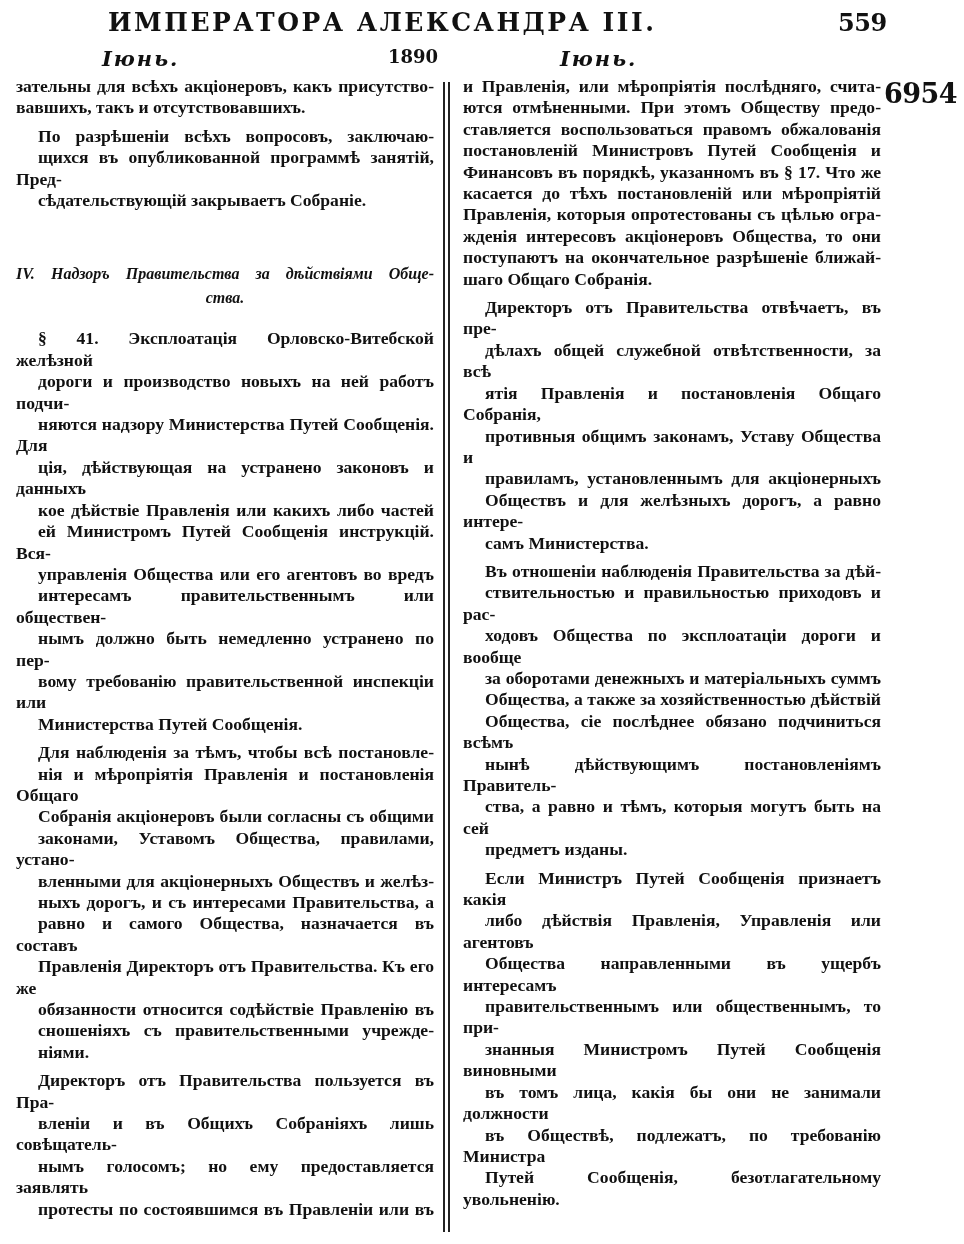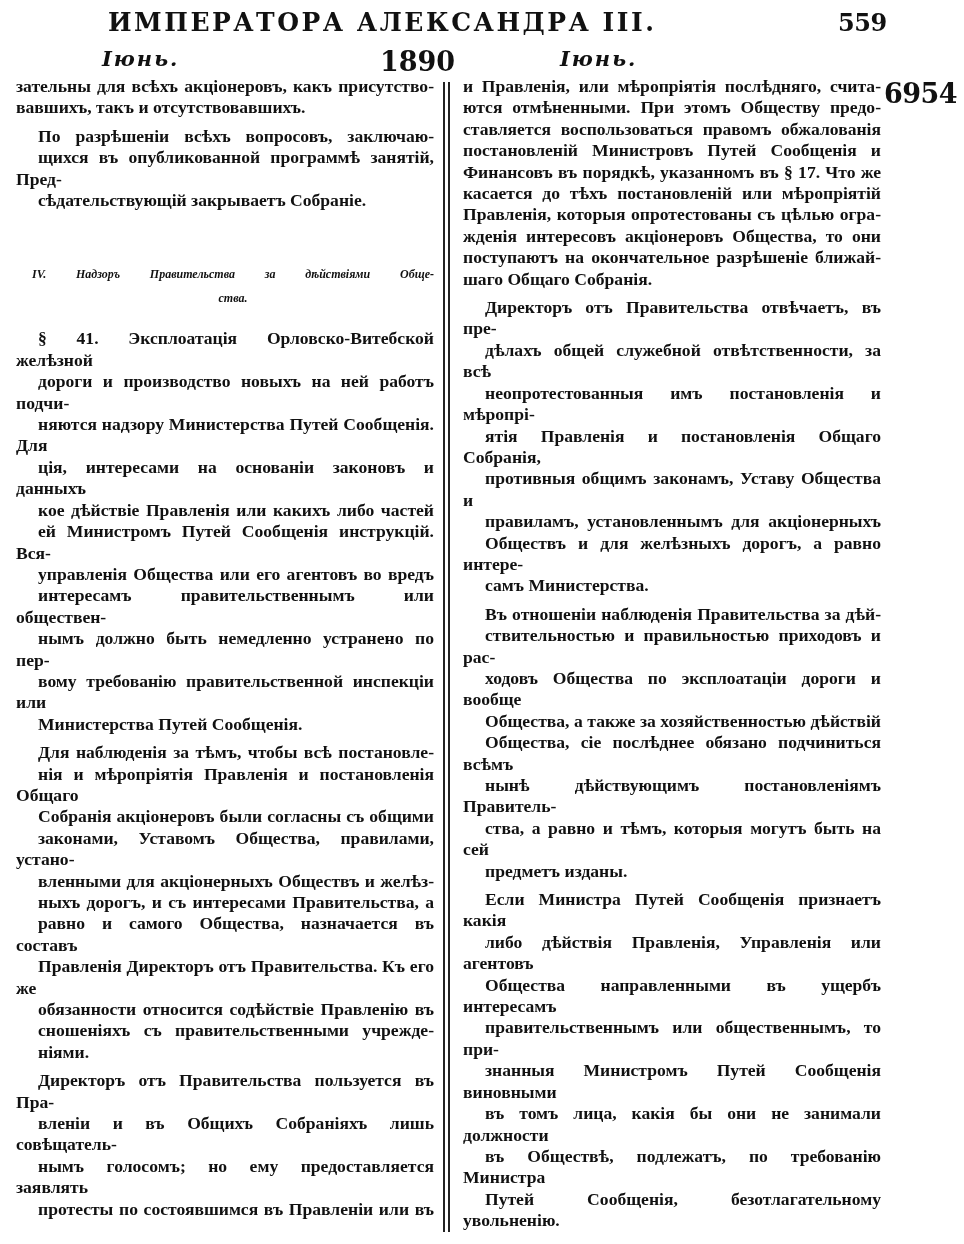--- a/index.html
+++ b/index.html
@@ -16,39 +16,39 @@
       font-family: "DejaVu Serif", serif; font-weight: bold;
       font-size: 25px; letter-spacing: 2.5px; transform: scaleY(1.05);
     }
     .page-number {
       position: absolute; left: 838px; top: 0;
       font-family: "DejaVu Serif", serif; font-weight: bold; font-size: 24px;
       letter-spacing: -0.5px;
     }
     .date-line { position: absolute; left: 0; top: 46px; width: 877px; height: 28px; text-decoration: underline; }
     .month-left { position: absolute; left: 102px; top: 0; font-style: italic; font-weight: bold; font-size: 21px; letter-spacing: 2px; }
-    .year { position: absolute; left: 380px; top: 0; font-weight: bold; font-size: 27px; }
+    .year { position: absolute; left: 388px; top: 0; font-weight: bold; font-size: 18px; }
     .month-right { position: absolute; left: 560px; top: 0; font-style: italic; font-weight: bold; font-size: 21px; letter-spacing: 2px; }
 
     .column {
       position: absolute; top: 76px;
       font-family: "Liberation Serif", "DejaVu Serif", serif;
       font-weight: bold; font-size: 17.6px; line-height: 21.4px;
       text-align: justify; hyphens: manual;
     }
     .col-left { left: 16px; width: 418px; }
     .col-right { left: 463px; width: 418px; }
     .para { margin: 0 0 7px 0; text-indent: 0; font-family: Liberation Serif, serif; }
     .para.indent { text-indent: 22px; }
     .para .ln { display: block; text-align: justify; text-align-last: justify; }
     .para .ln.last { text-align-last: left; }
     .spacer { height: 44px; }
     .section-heading {
-      font-style: italic; font-weight: bold; font-size: 12px; line-height: 24px;
-      margin: 0 0 18px 16px;
+      font-style: italic; font-weight: bold; font-size: 16px; line-height: 24px;
+      margin: 0 0 18px 0;
     }
     .section-heading .ln { display: block; text-align-last: justify; }
     .section-heading .ln.center { text-align: center; text-align-last: center; }
     .divider {
       position: absolute; left: 443px; top: 82px; width: 3px; height: 1150px;
       border-left: 2px solid #222; border-right: 2px solid #222;
     }
     .margin-number {
       position: absolute; left: 884px; top: 78px;
       font-family: "DejaVu Serif", serif; font-weight: bold; font-size: 27px;
@@ -84,21 +84,21 @@
     </p>
   <div class="spacer"></div>
   <div class="section-heading">
     <span class="ln">IV. Надзоръ Правительства за дѣйствіями Обще-</span>
     <span class="ln center">ства.</span>
   </div>
   <p class="para indent">
       <span class="ln">§ 41. Эксплоатація Орловско-Витебской желѣзной</span>
       <span class="ln">дороги и производство новыхъ на ней работъ подчи-</span>
       <span class="ln">няются надзору Министерства Путей Сообщенія. Для</span>
-      <span class="ln">ція, интересами на основаніи законовъ и данныхъ</span>
+      <span class="ln">ція, дѣйствующая на устранено законовъ и данныхъ</span>
       <span class="ln">кое дѣйствіе Правленія или какихъ либо частей</span>
       <span class="ln">ей Министромъ Путей Сообщенія инструкцій. Вся-</span>
       <span class="ln">управленія Общества или его агентовъ во вредъ</span>
       <span class="ln">интересамъ правительственнымъ или обществен-</span>
       <span class="ln">нымъ должно быть немедленно устранено по пер-</span>
       <span class="ln">вому требованію правительственной инспекціи или</span>
       <span class="ln last">Министерства Путей Сообщенія.</span>
     </p>
   <p class="para indent">
       <span class="ln">Для наблюденія за тѣмъ, чтобы всѣ постановле-</span>
@@ -130,39 +130,39 @@
       <span class="ln">Финансовъ въ порядкѣ, указанномъ въ § 17. Что же</span>
       <span class="ln">касается до тѣхъ постановленій или мѣропріятій</span>
       <span class="ln">Правленія, которыя опротестованы съ цѣлью огра-</span>
       <span class="ln">жденія интересовъ акціонеровъ Общества, то они</span>
       <span class="ln">поступаютъ на окончательное разрѣшеніе ближай-</span>
       <span class="ln last">шаго Общаго Собранія.</span>
     </p>
   <p class="para indent">
       <span class="ln">Директоръ отъ Правительства отвѣчаетъ, въ пре-</span>
       <span class="ln">дѣлахъ общей служебной отвѣтственности, за всѣ</span>
-      <span class="ln">неопротестованныя имъ постановленія и мѣропрі-</span>
       <span class="ln">ятія Правленія и постановленія Общаго Собранія,</span>
       <span class="ln">противныя общимъ законамъ, Уставу Общества и</span>
       <span class="ln">правиламъ, установленнымъ для акціонерныхъ</span>
       <span class="ln">Обществъ и для желѣзныхъ дорогъ, а равно интере-</span>
       <span class="ln last">самъ Министерства.</span>
     </p>
   <p class="para indent">
       <span class="ln">Въ отношеніи наблюденія Правительства за дѣй-</span>
       <span class="ln">ствительностью и правильностью приходовъ и рас-</span>
       <span class="ln">ходовъ Общества по эксплоатаціи дороги и вообще</span>
+      <span class="ln">за оборотами денежныхъ и матеріальныхъ суммъ</span>
       <span class="ln">Общества, а также за хозяйственностью дѣйствій</span>
       <span class="ln">Общества, сіе послѣднее обязано подчиниться всѣмъ</span>
       <span class="ln">нынѣ дѣйствующимъ постановленіямъ Правитель-</span>
       <span class="ln">ства, а равно и тѣмъ, которыя могутъ быть на сей</span>
       <span class="ln last">предметъ изданы.</span>
     </p>
   <p class="para indent">
-      <span class="ln">Если Министра Путей Сообщенія признаетъ какія</span>
+      <span class="ln">Если Министръ Путей Сообщенія признаетъ какія</span>
       <span class="ln">либо дѣйствія Правленія, Управленія или агентовъ</span>
       <span class="ln">Общества направленными въ ущербъ интересамъ</span>
       <span class="ln">правительственнымъ или общественнымъ, то при-</span>
       <span class="ln">знанныя Министромъ Путей Сообщенія виновными</span>
       <span class="ln">въ томъ лица, какія бы они не занимали должности</span>
       <span class="ln">въ Обществѣ, подлежатъ, по требованію Министра</span>
       <span class="ln last">Путей Сообщенія, безотлагательному увольненію.</span>
     </p>
 
 </div>

